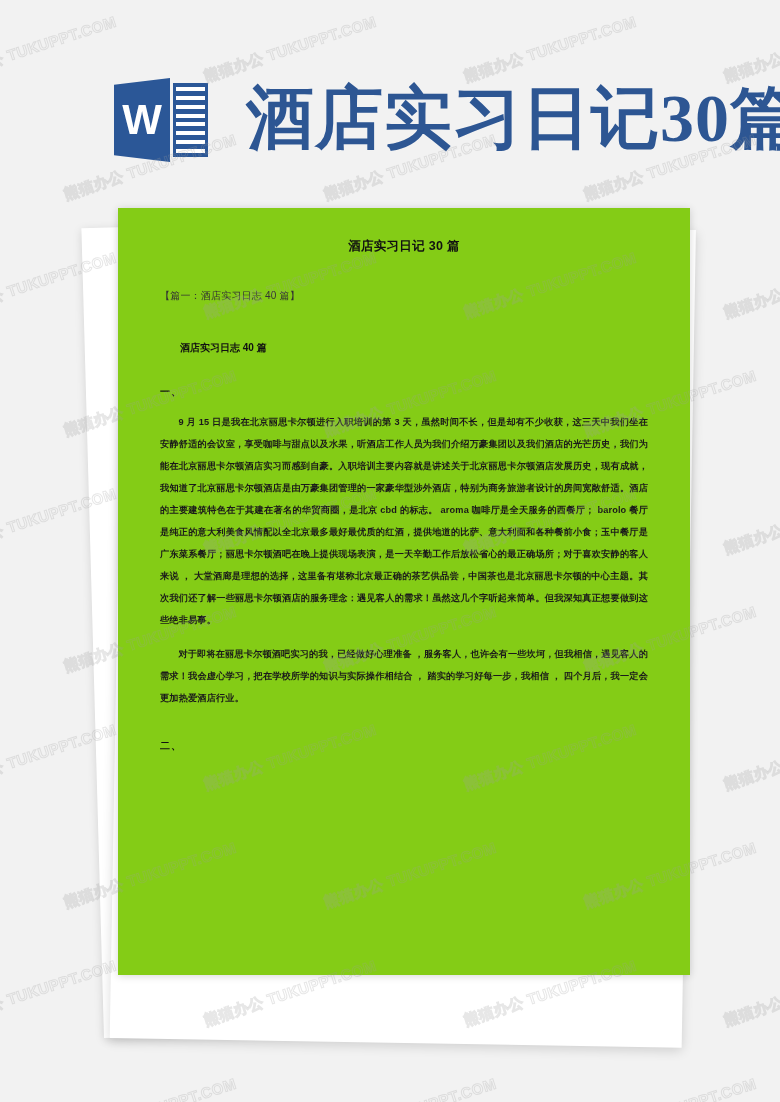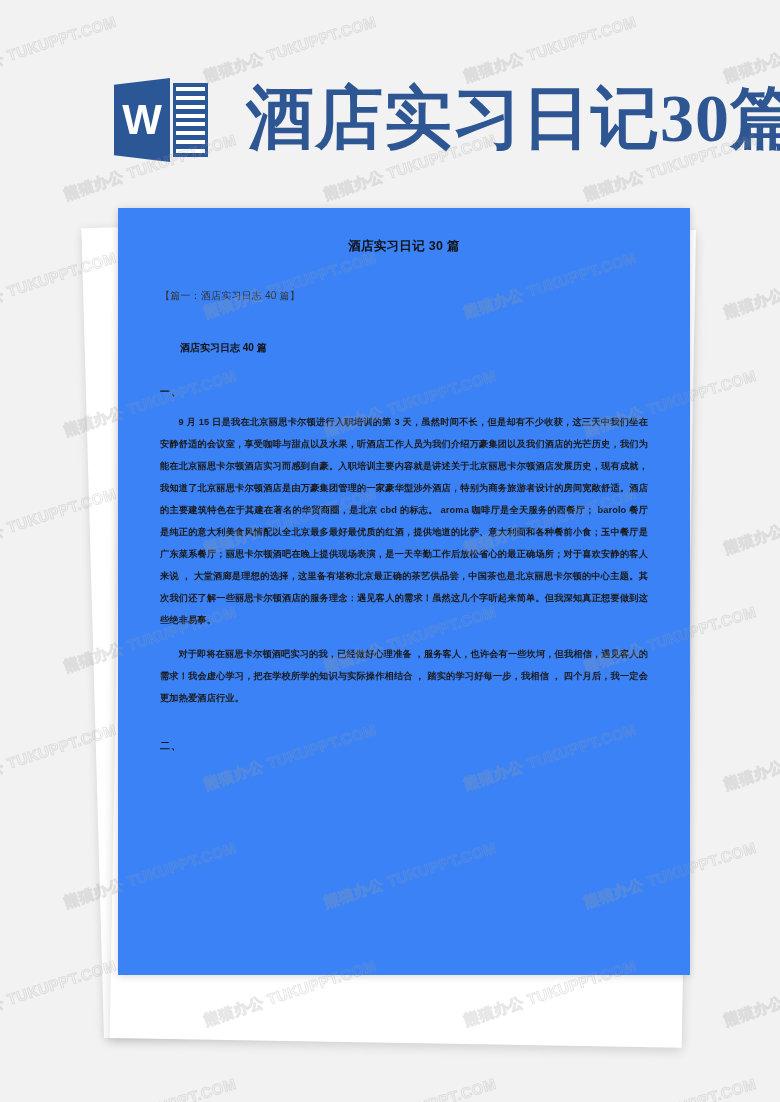--- a/index.html
+++ b/index.html
@@ -142,21 +142,21 @@
     transform-origin: left top;
     box-shadow: 0 3px 12px rgba(0,0,0,0.15);
   }
 
   .sheet-front {
     position: absolute;
     left: 118px;
     top: 208px;
     width: 572px;
     height: 767px;
-    background: #3b82f6;
+    background: #84cc16;
     box-shadow: 0 1px 8px rgba(0,0,0,0.16);
     overflow: hidden;
     z-index: 3;
   }
 
   
   .doc-content {
     position: relative;
     padding: 18px 42px 0 42px;
     box-sizing: border-box;

